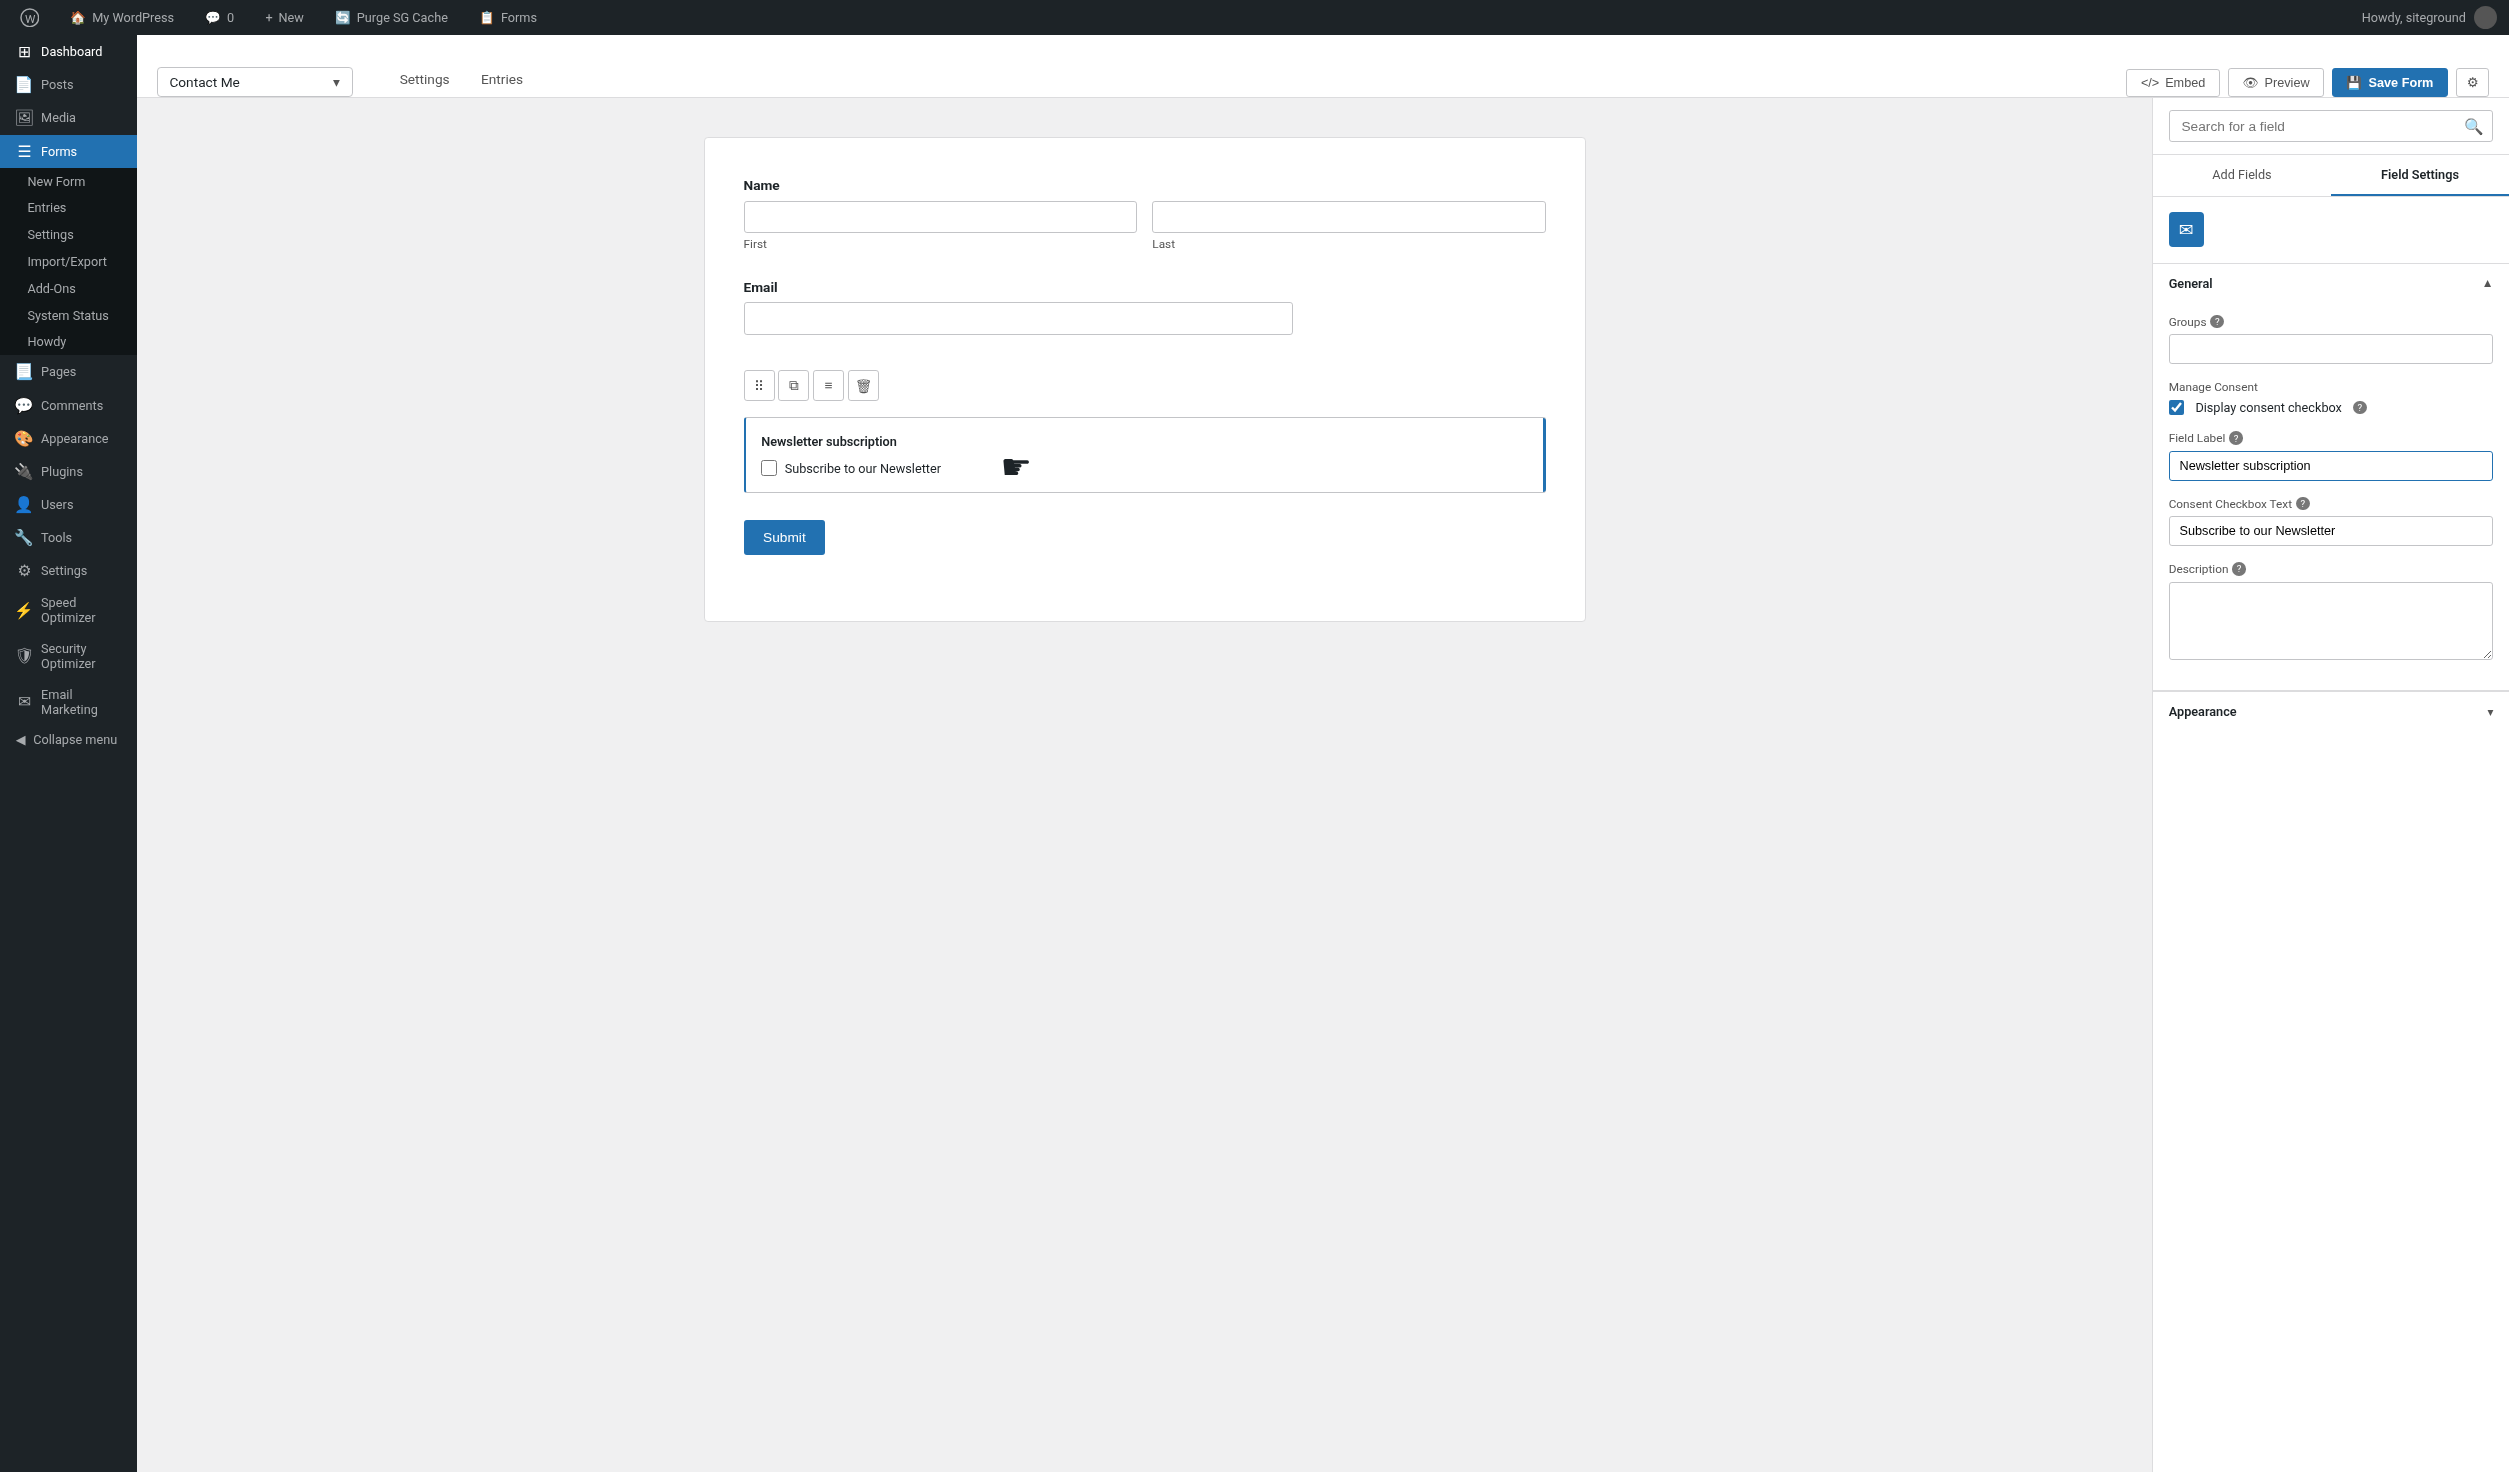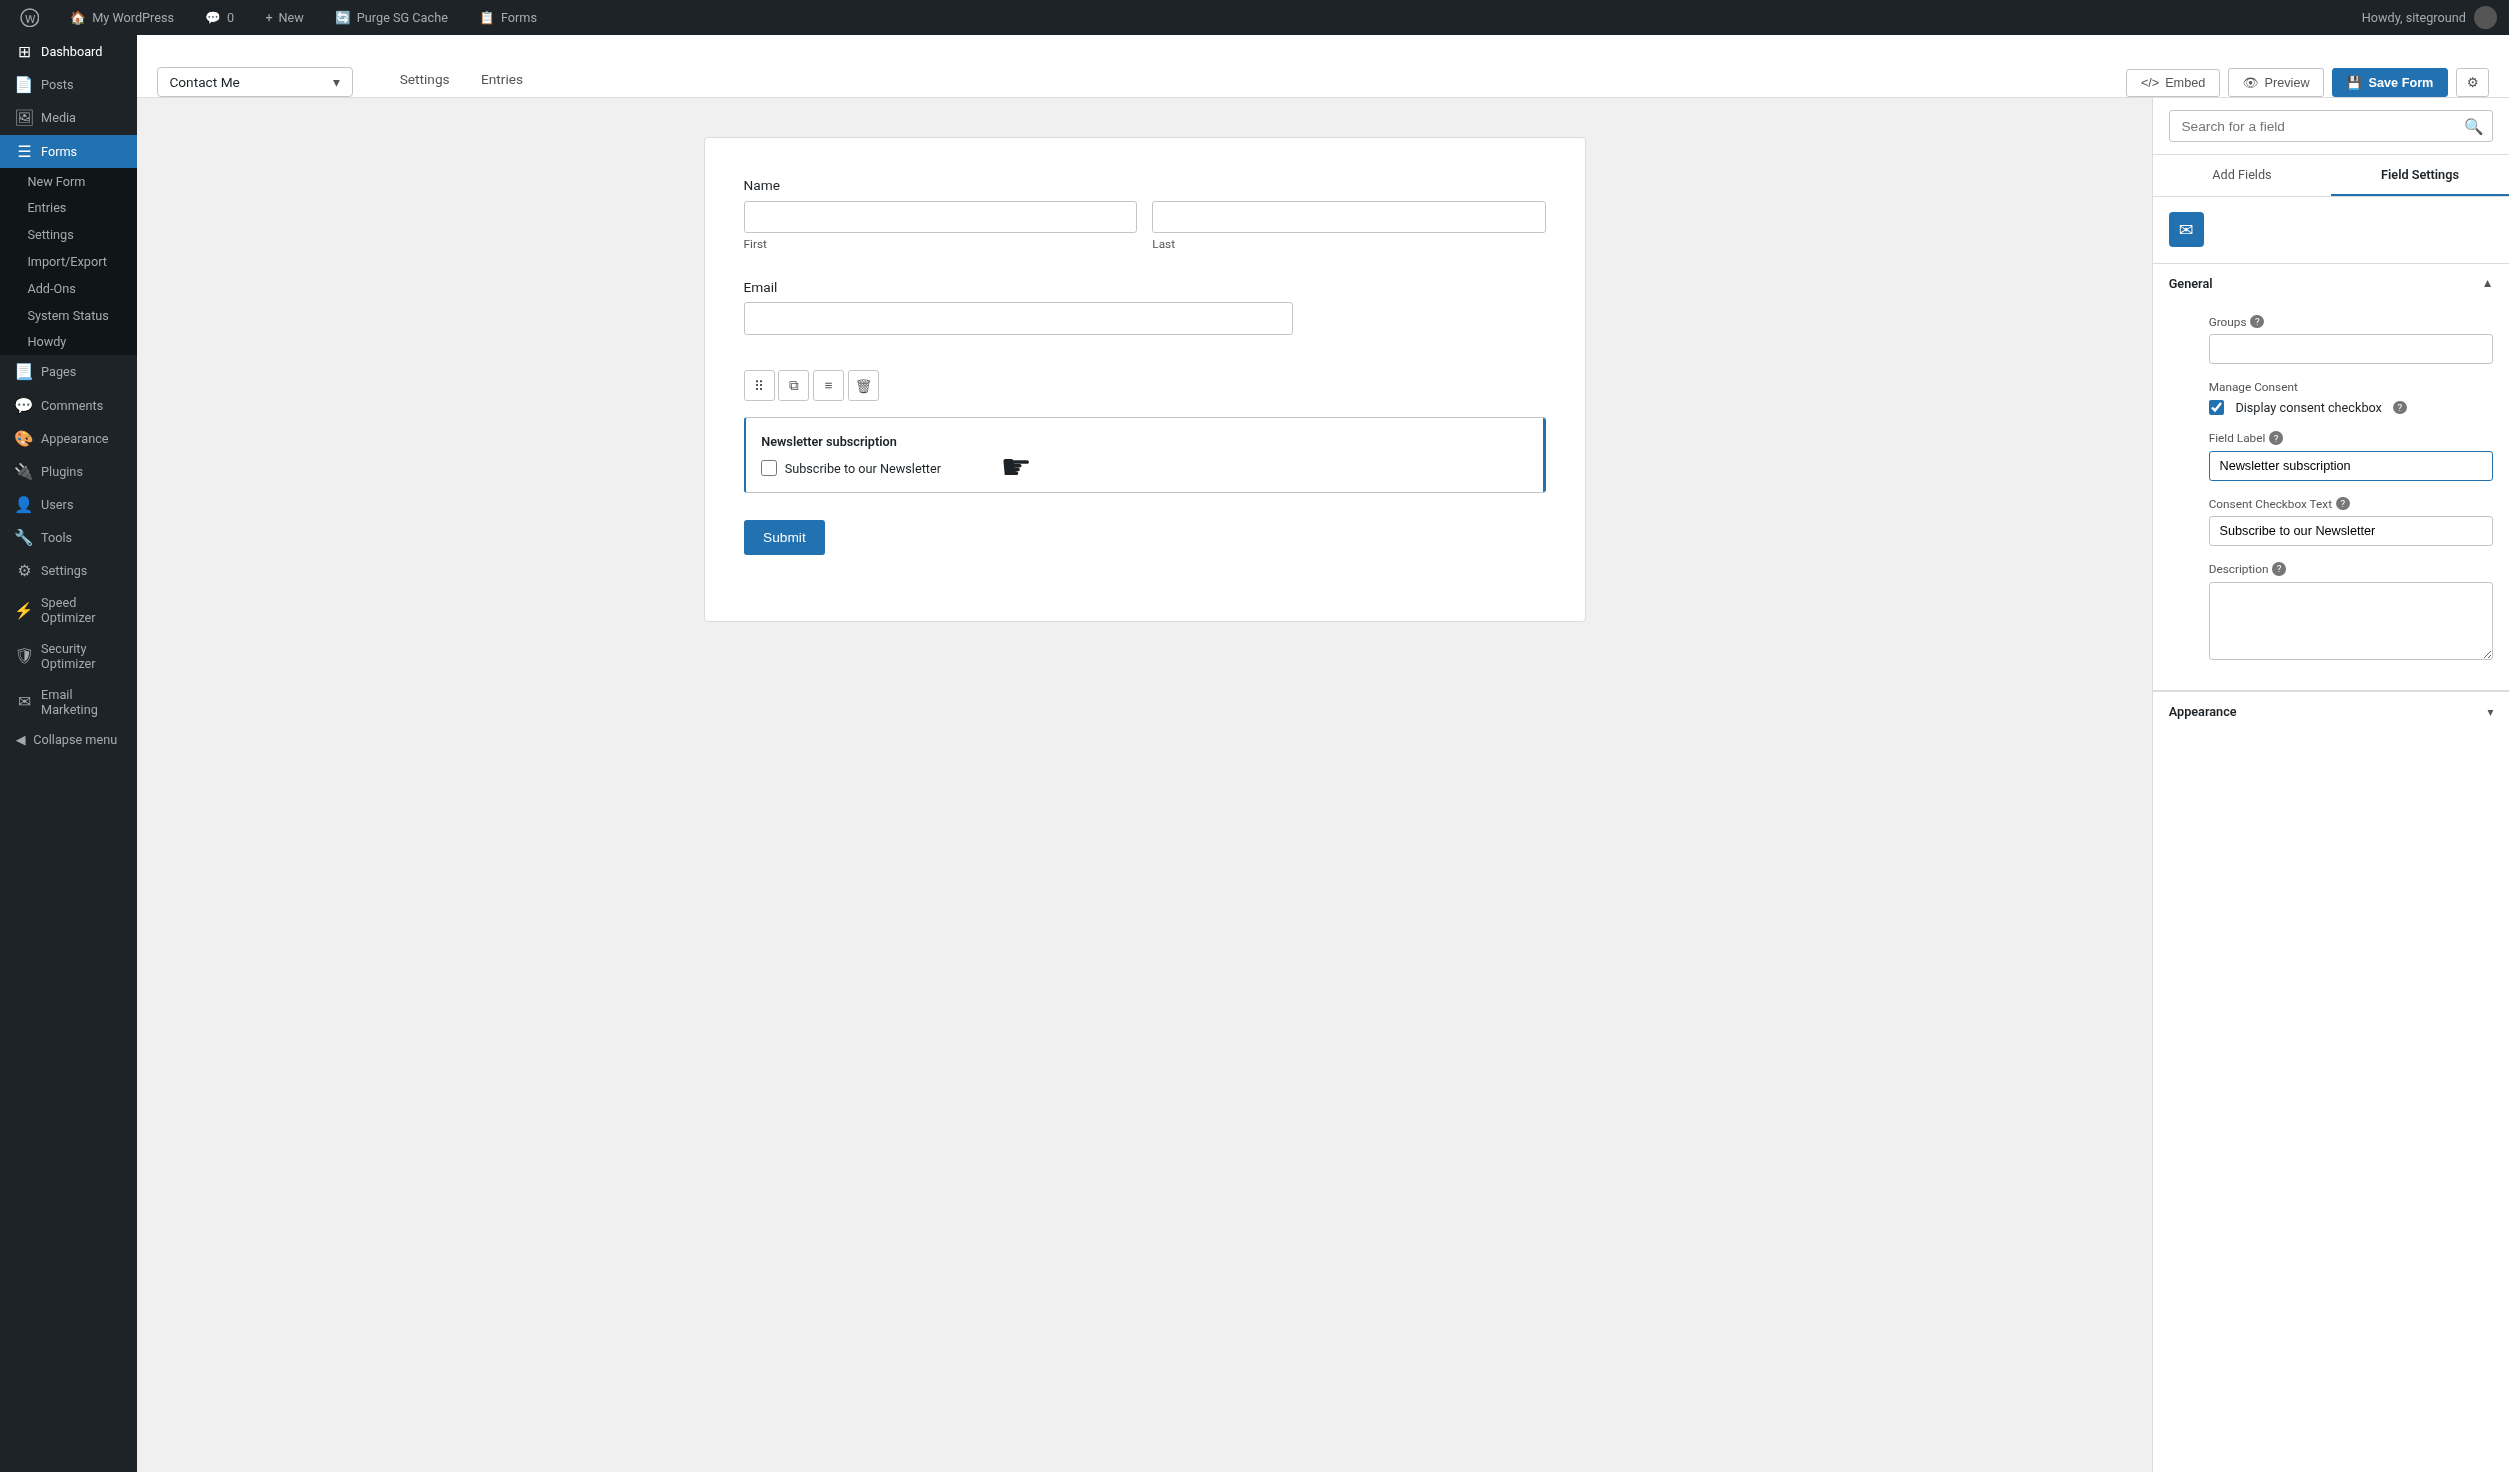--- a/index.html
+++ b/index.html
@@ -39,21 +39,21 @@
     .btn-primary { background: #2271b1; border-color: #2271b1; color: #fff; font-weight: 600; }
     .btn-icon { padding: 5.9px 9.8px; background: #fff; border-color: #c3c4c7; color: #555; border: 1px solid #c3c4c7; border-radius: 2.9px; cursor: pointer; }
 
     
     .body-area { flex: 1; display: flex; overflow: hidden; }
 
     
     .form-canvas { flex: 1; overflow-y: auto; padding: 39px 78px; background: #f0f0f1; }
     .form-inner { background: #fff; max-width: 882px; margin: 0 auto; padding: 39px; border: 1px solid #dcdcde; border-radius: 3.9px; }
     .field-group { margin-bottom: 27.4px; }
-    .field-label { font-size: 13.7px; font-weight: 400; color: #1d2327; margin-bottom: 7.8px; display: block; }
+    .field-label { font-size: 13.7px; font-weight: 700; color: #1d2327; margin-bottom: 7.8px; display: block; }
     .field-row { display: flex; gap: 15.7px; }
     .field-col { flex: 1; }
     .field-sub-label { font-size: 11.8px; color: #555; margin-top: 3.9px; }
     .field-input { width: 100%; border: 1px solid #c3c4c7; border-radius: 2.9px; padding: 7.8px 11.8px; font-size: 13.7px; color: #1d2327; background: #fff; }
 
     
     .newsletter-section { border: 1px solid #c3c4c7; border-radius: 2.9px; padding: 15.7px; position: relative; margin-bottom: 27.4px; }
     .newsletter-section-label { font-size: 12.7px; font-weight: 600; color: #1d2327; margin-bottom: 11.8px; }
     .newsletter-checkbox-row { display: flex; align-items: center; gap: 7.8px; }
     .field-toolbar { display: flex; align-items: center; gap: 3.9px; padding: 7.8px 0; margin-bottom: 7.8px; }
@@ -86,21 +86,21 @@
     .plugin-id { font-size: 10.8px; color: #777; float: right; }
     .plugin-desc { font-size: 11.8px; color: #555; margin-top: 3.9px; line-height: 1.5; }
 
     
     .accordion-section { border-bottom: 1px solid #dcdcde; }
     .accordion-header { display: flex; align-items: center; justify-content: space-between; padding: 11.8px 15.7px; cursor: pointer; font-size: 12.7px; font-weight: 600; color: #1d2327; }
     .accordion-chevron { font-size: 11.8px; color: #555; }
     .accordion-body { padding: 11.8px 15.7px; }
 
     
-    .panel-field { margin-bottom: 15.7px; margin-left: 40px; }
+    .panel-field { margin-bottom: 15.7px; }
     .panel-field-label { font-size: 11.8px; color: #555; margin-bottom: 5.9px; display: flex; align-items: center; gap: 3.9px; }
     .panel-field-input { width: 100%; border: 1px solid #c3c4c7; border-radius: 2.9px; padding: 6.9px 9.8px; font-size: 12.7px; }
     .panel-field-textarea { width: 100%; border: 1px solid #c3c4c7; border-radius: 2.9px; padding: 6.9px 9.8px; font-size: 12.7px; min-height: 78px; resize: vertical; }
     .panel-field-input.highlight { border-color: #2271b1; }
     .help-icon { display: inline-flex; align-items: center; justify-content: center; width: 13.7px; height: 13.7px; background: #777; color: #fff; border-radius: 50%; font-size: 9.8px; cursor: pointer; }
     .consent-checkbox-row { display: flex; align-items: center; gap: 11px; }
     .consent-checkbox { width: 15.7px; height: 15.7px; accent-color: #2271b1; }
 
     
     .appearance-section { border-top: 1px solid #dcdcde; }

